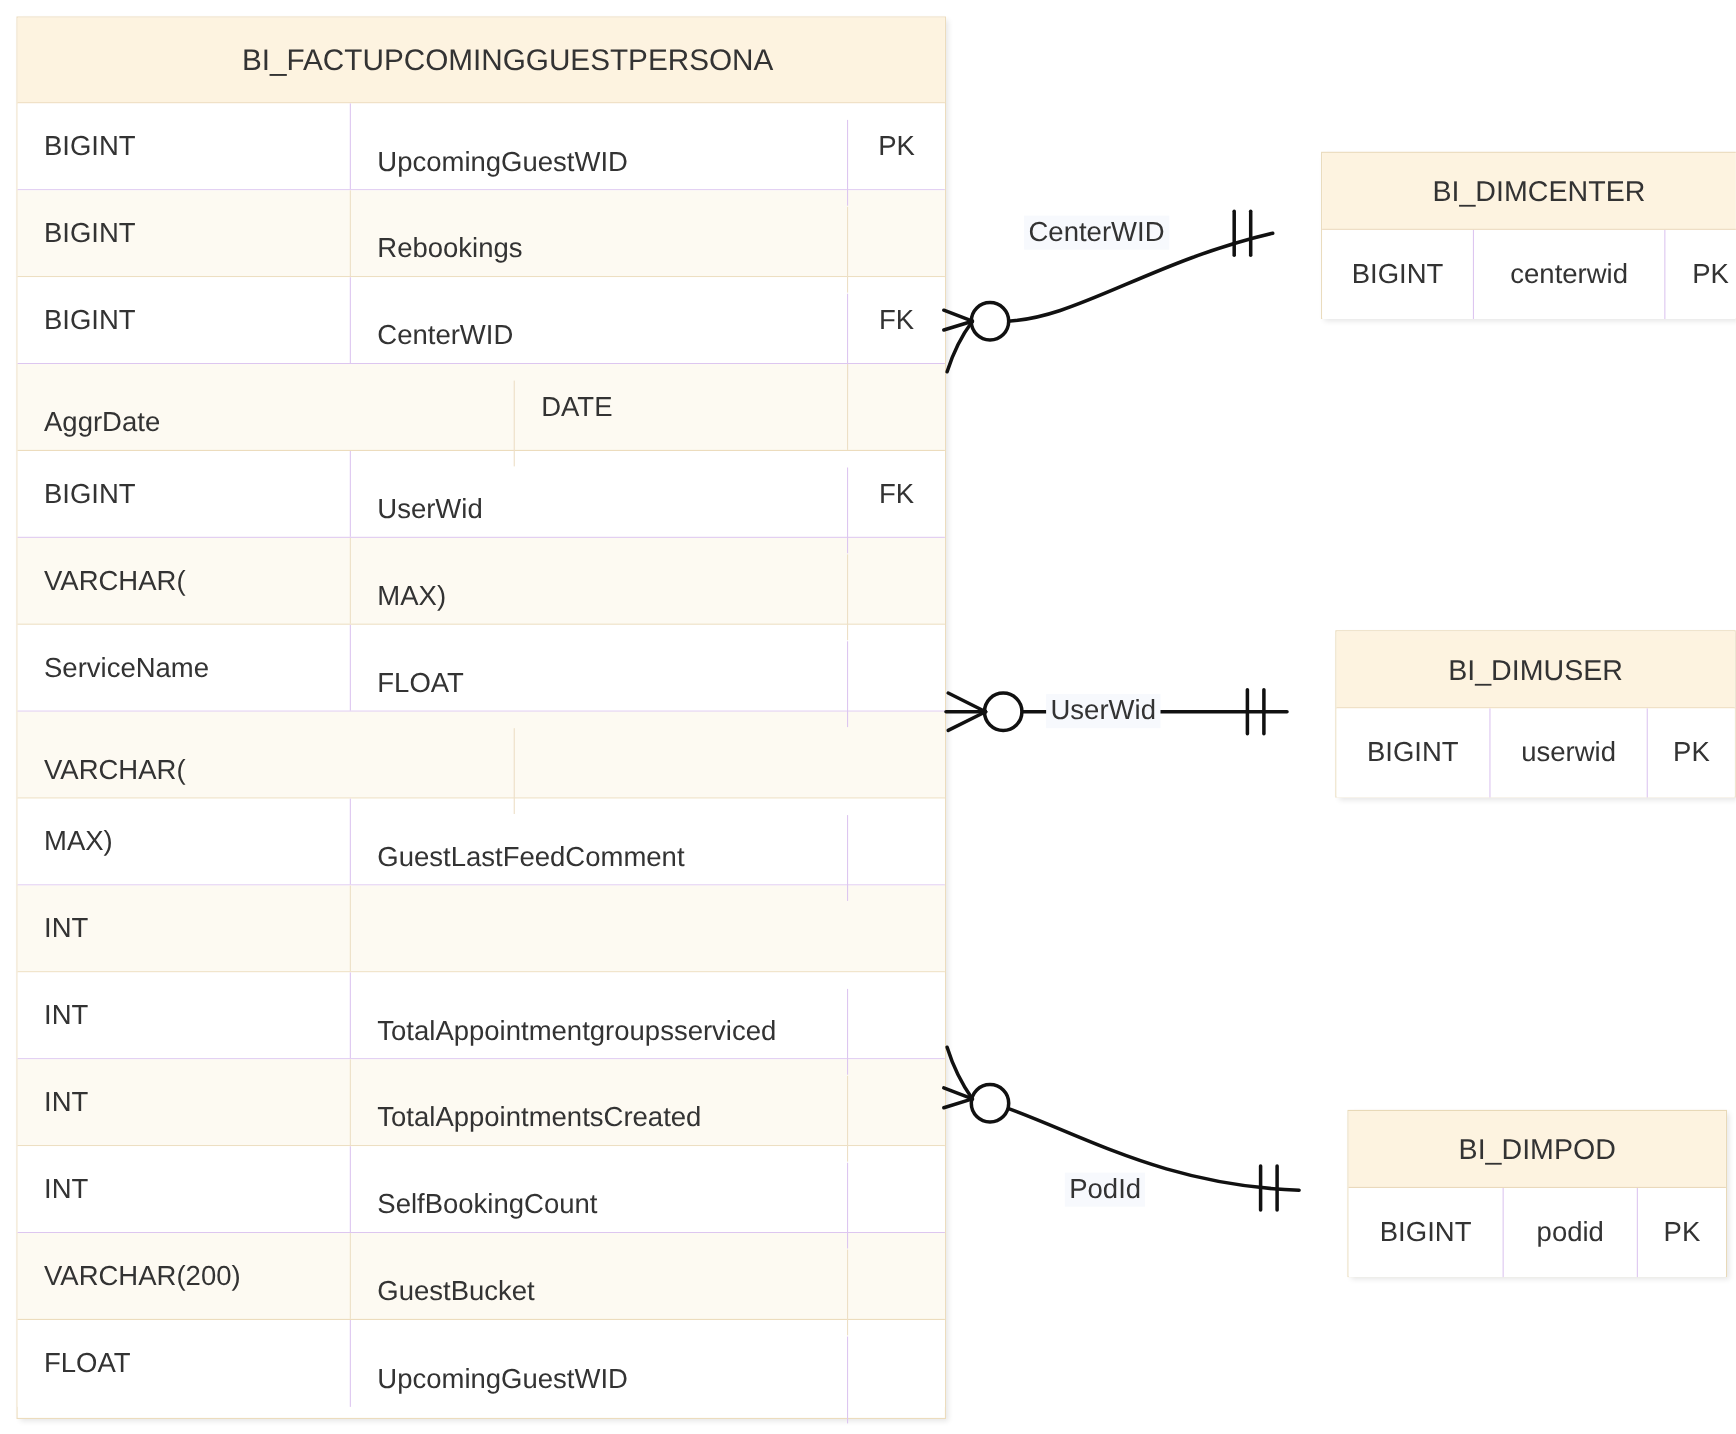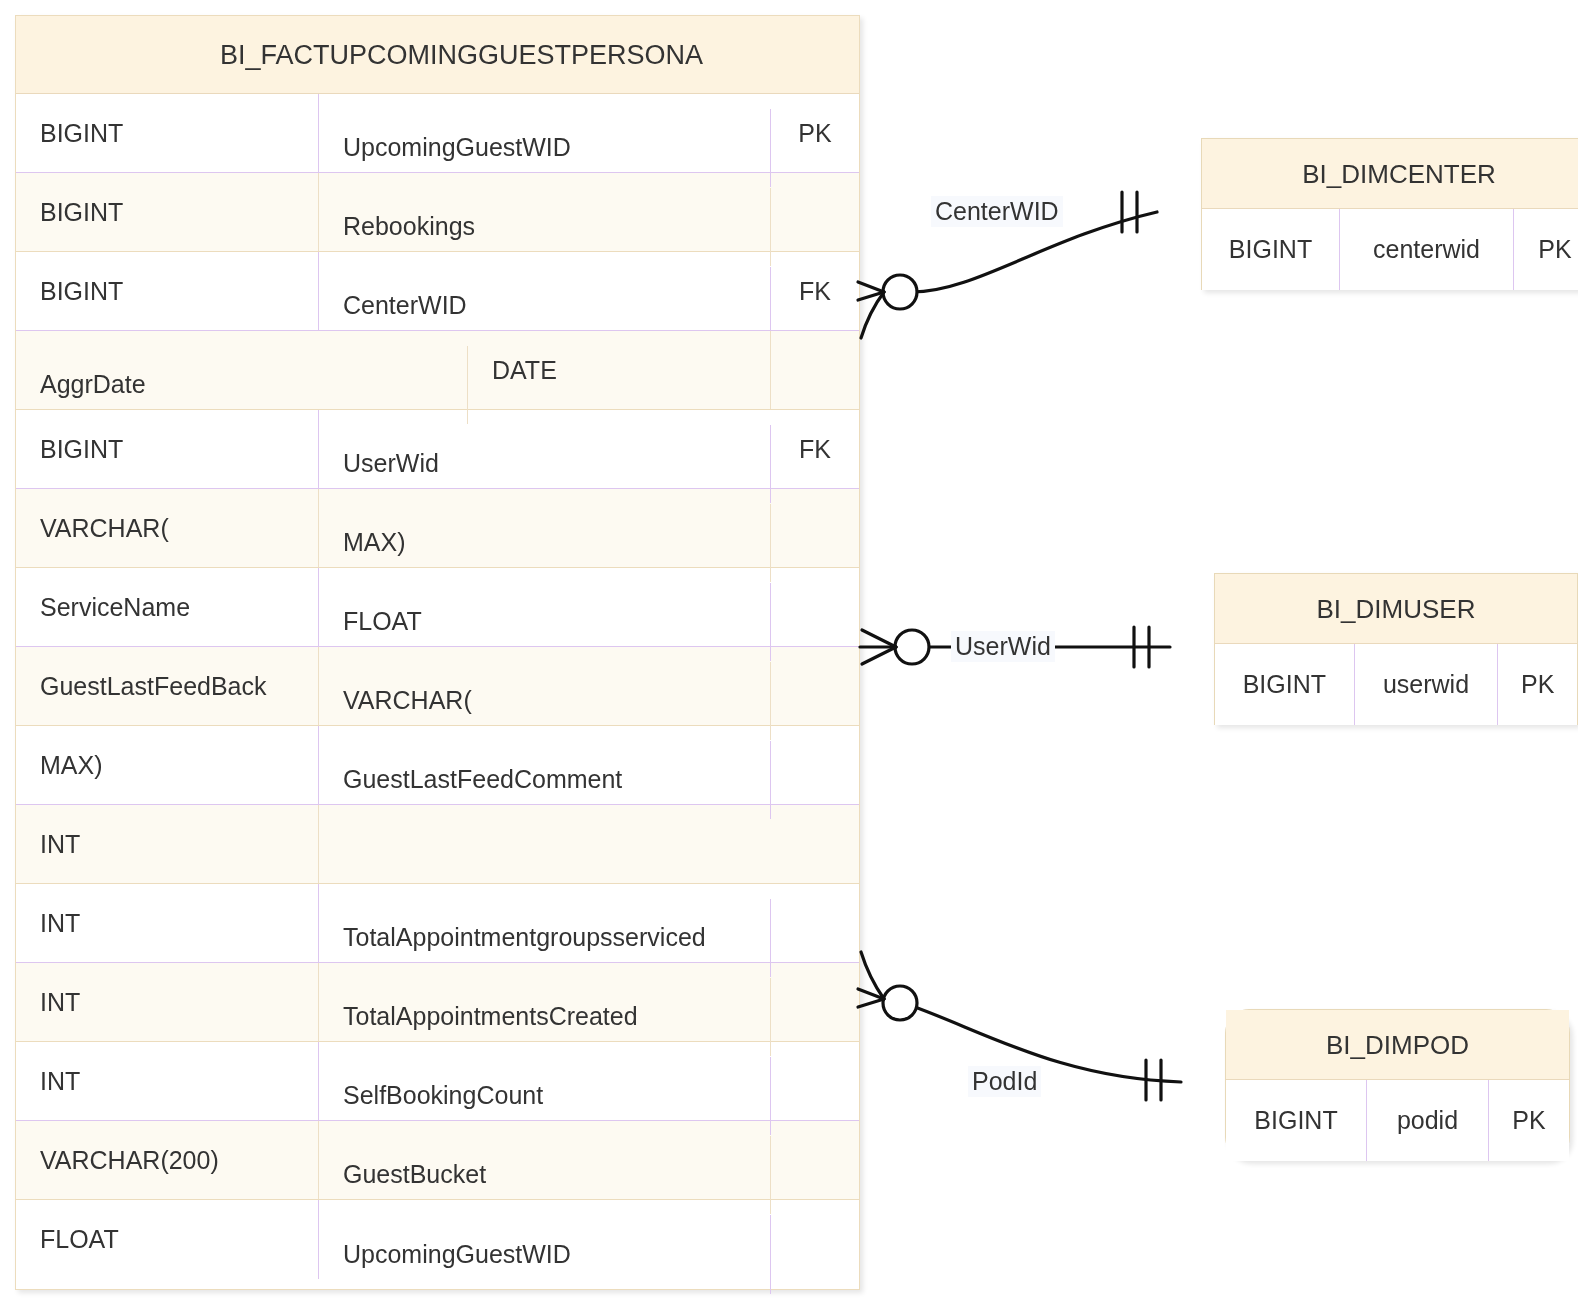--- a/index.html
+++ b/index.html
@@ -132,21 +132,21 @@
   #dim-center { left: 1157px; top: 138px; width: 396px; height: 152px; }
   #dim-center .dim-cell.c0 { width: 138px; }
   #dim-center .dim-cell.c1 { width: 174px; }
   #dim-center .dim-cell.c2 { width: 82px; }
 
   #dim-user { left: 1170px; top: 573px; width: 364px; height: 152px; }
   #dim-user .dim-cell.c0 { width: 142px; }
   #dim-user .dim-cell.c1 { width: 146px; }
   #dim-user .dim-cell.c2 { width: 80px; }
 
-  #dim-pod { left: 1181px; top: 1009px; width: 345px; height: 152px; border-radius: 24px; }
+  #dim-pod { left: 1181px; top: 1009px; width: 345px; height: 152px; }
   #dim-pod .dim-cell.c0 { width: 141px; }
   #dim-pod .dim-cell.c1 { width: 122px; }
   #dim-pod .dim-cell.c2 { width: 80px; }
 
   
   #rel-layer {
     position: absolute;
     left: 0; top: 0;
     width: 1578px;
     height: 1304px;
@@ -203,21 +203,20 @@
           <div class="fcell fcell-type">VARCHAR(</div>
           <div class="fcell fcell-name">MAX)</div>
           <div class="fcell fcell-key"></div>
         </div>
         <div class="frow">
           <div class="fcell fcell-type">ServiceName</div>
           <div class="fcell fcell-name">FLOAT</div>
           <div class="fcell fcell-key"></div>
         </div>
         <div class="frow alt">
-          <div class="fcell fcell-type">GuestLastFeedBack</div>
           <div class="fcell fcell-name">VARCHAR(</div>
           <div class="fcell fcell-key"></div>
         </div>
         <div class="frow">
           <div class="fcell fcell-type">MAX)</div>
           <div class="fcell fcell-name">GuestLastFeedComment</div>
           <div class="fcell fcell-key"></div>
         </div>
         <div class="frow alt">
           <div class="fcell fcell-type">INT</div>

